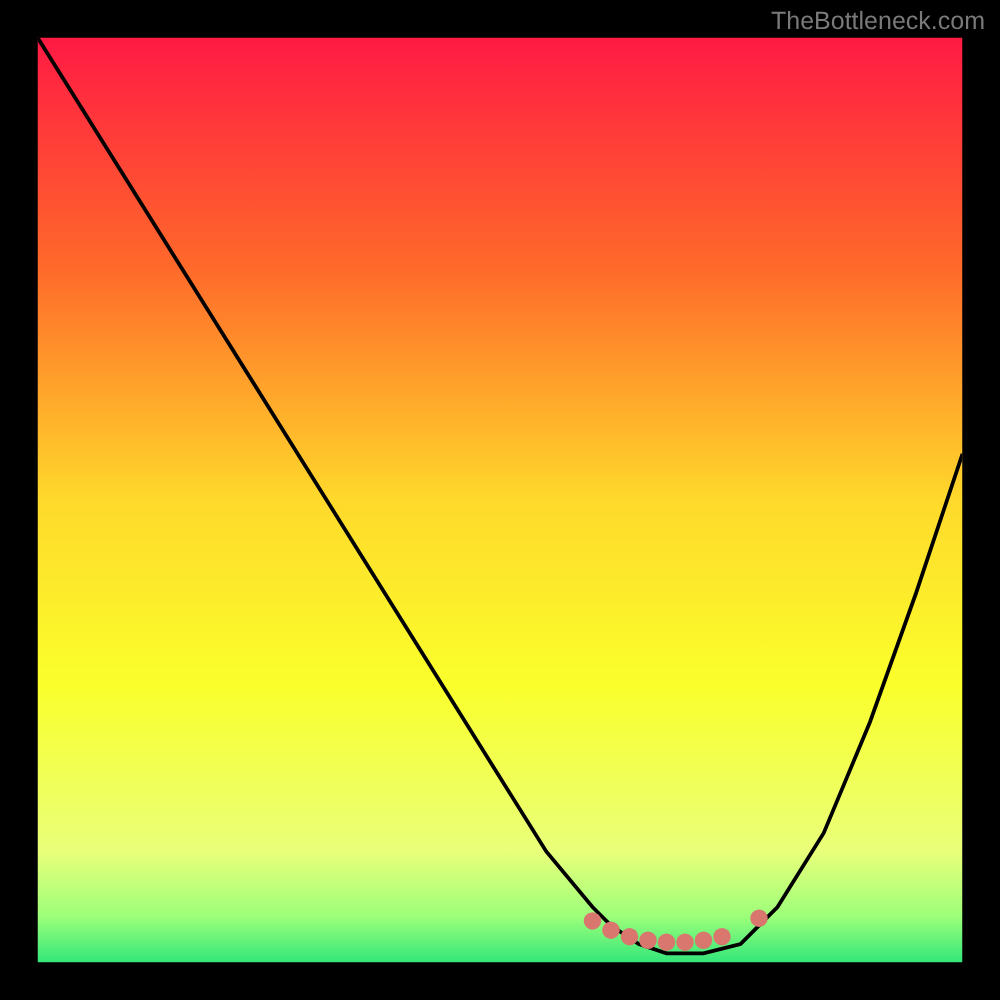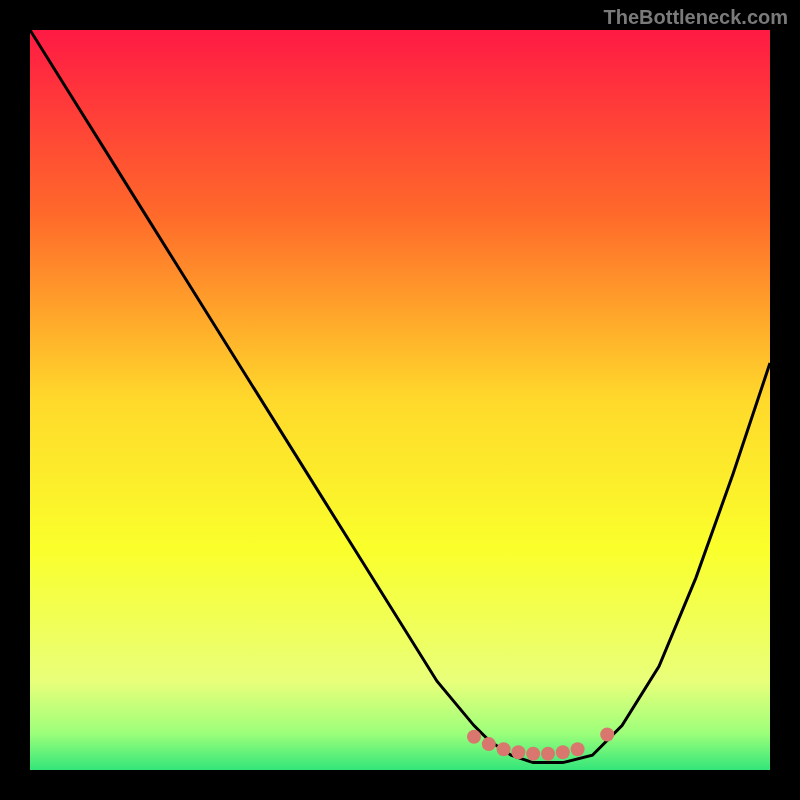--- a/index.html
+++ b/index.html
@@ -10,21 +10,21 @@
     background: #000;
     position: relative;
     font-family: Arial, sans-serif;
   }
   .watermark {
     position: absolute;
     top: 6px;
     right: 12px;
     color: #7a7a7a;
     font-size: 20px;
-    font-weight: bold;
+    font-weight: normal;
     z-index: 10;
   }
   .plot-area {
     position: absolute;
     left: 30px;
     top: 30px;
     width: 740px;
     height: 740px;
   }
   svg {

